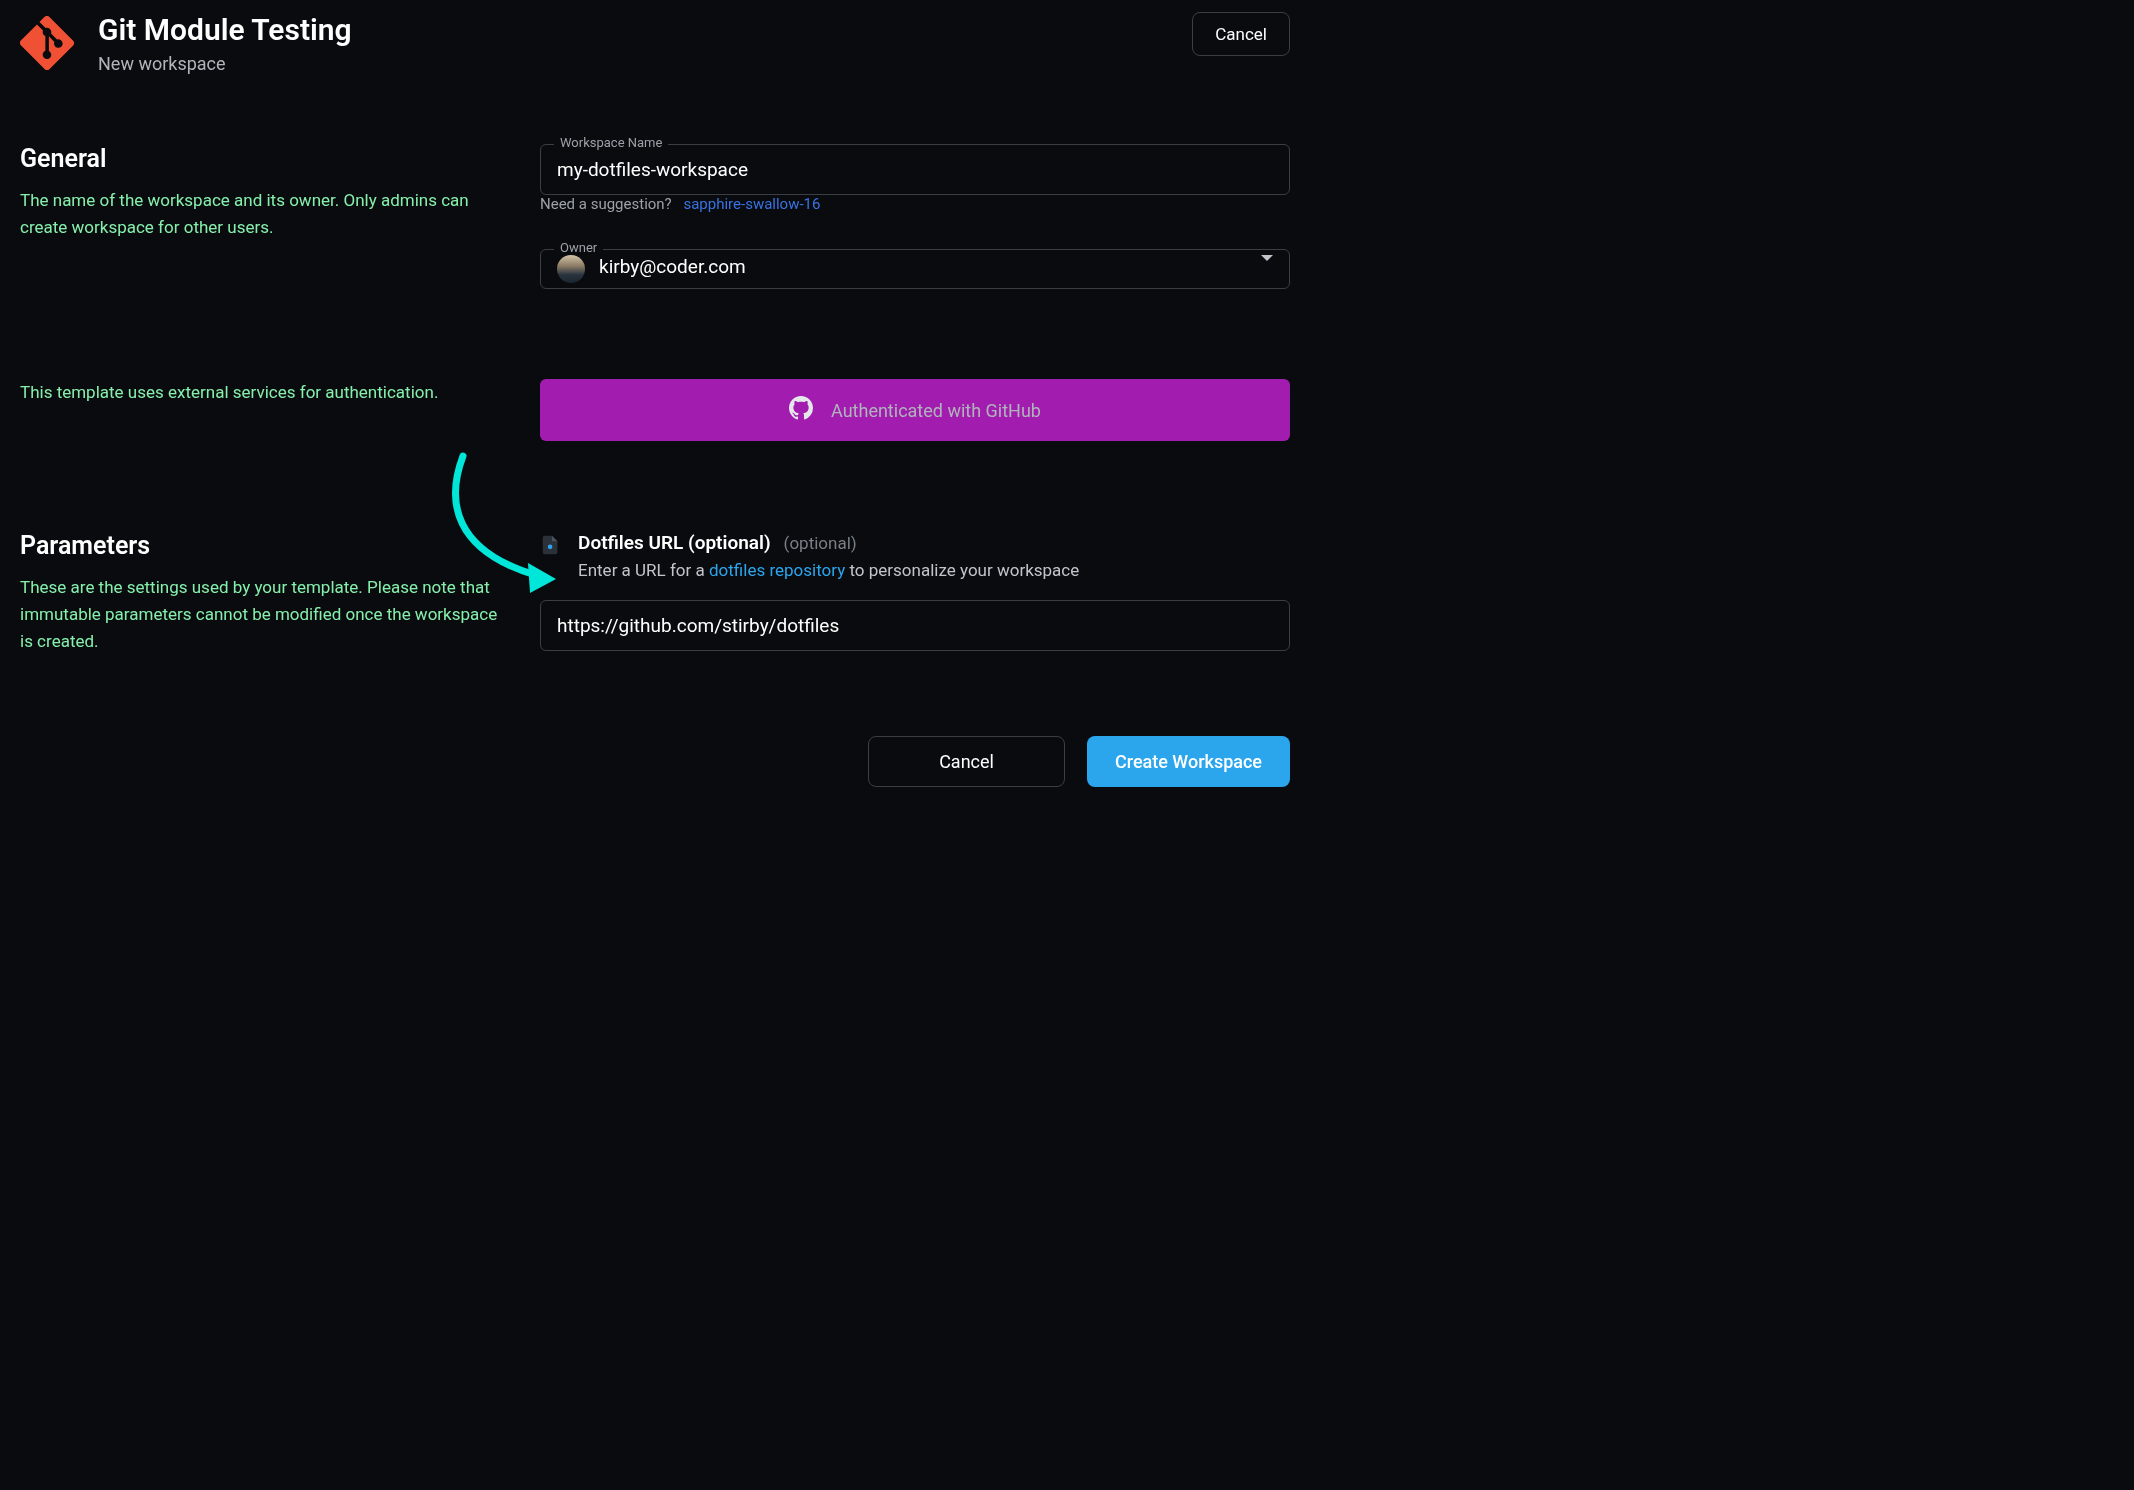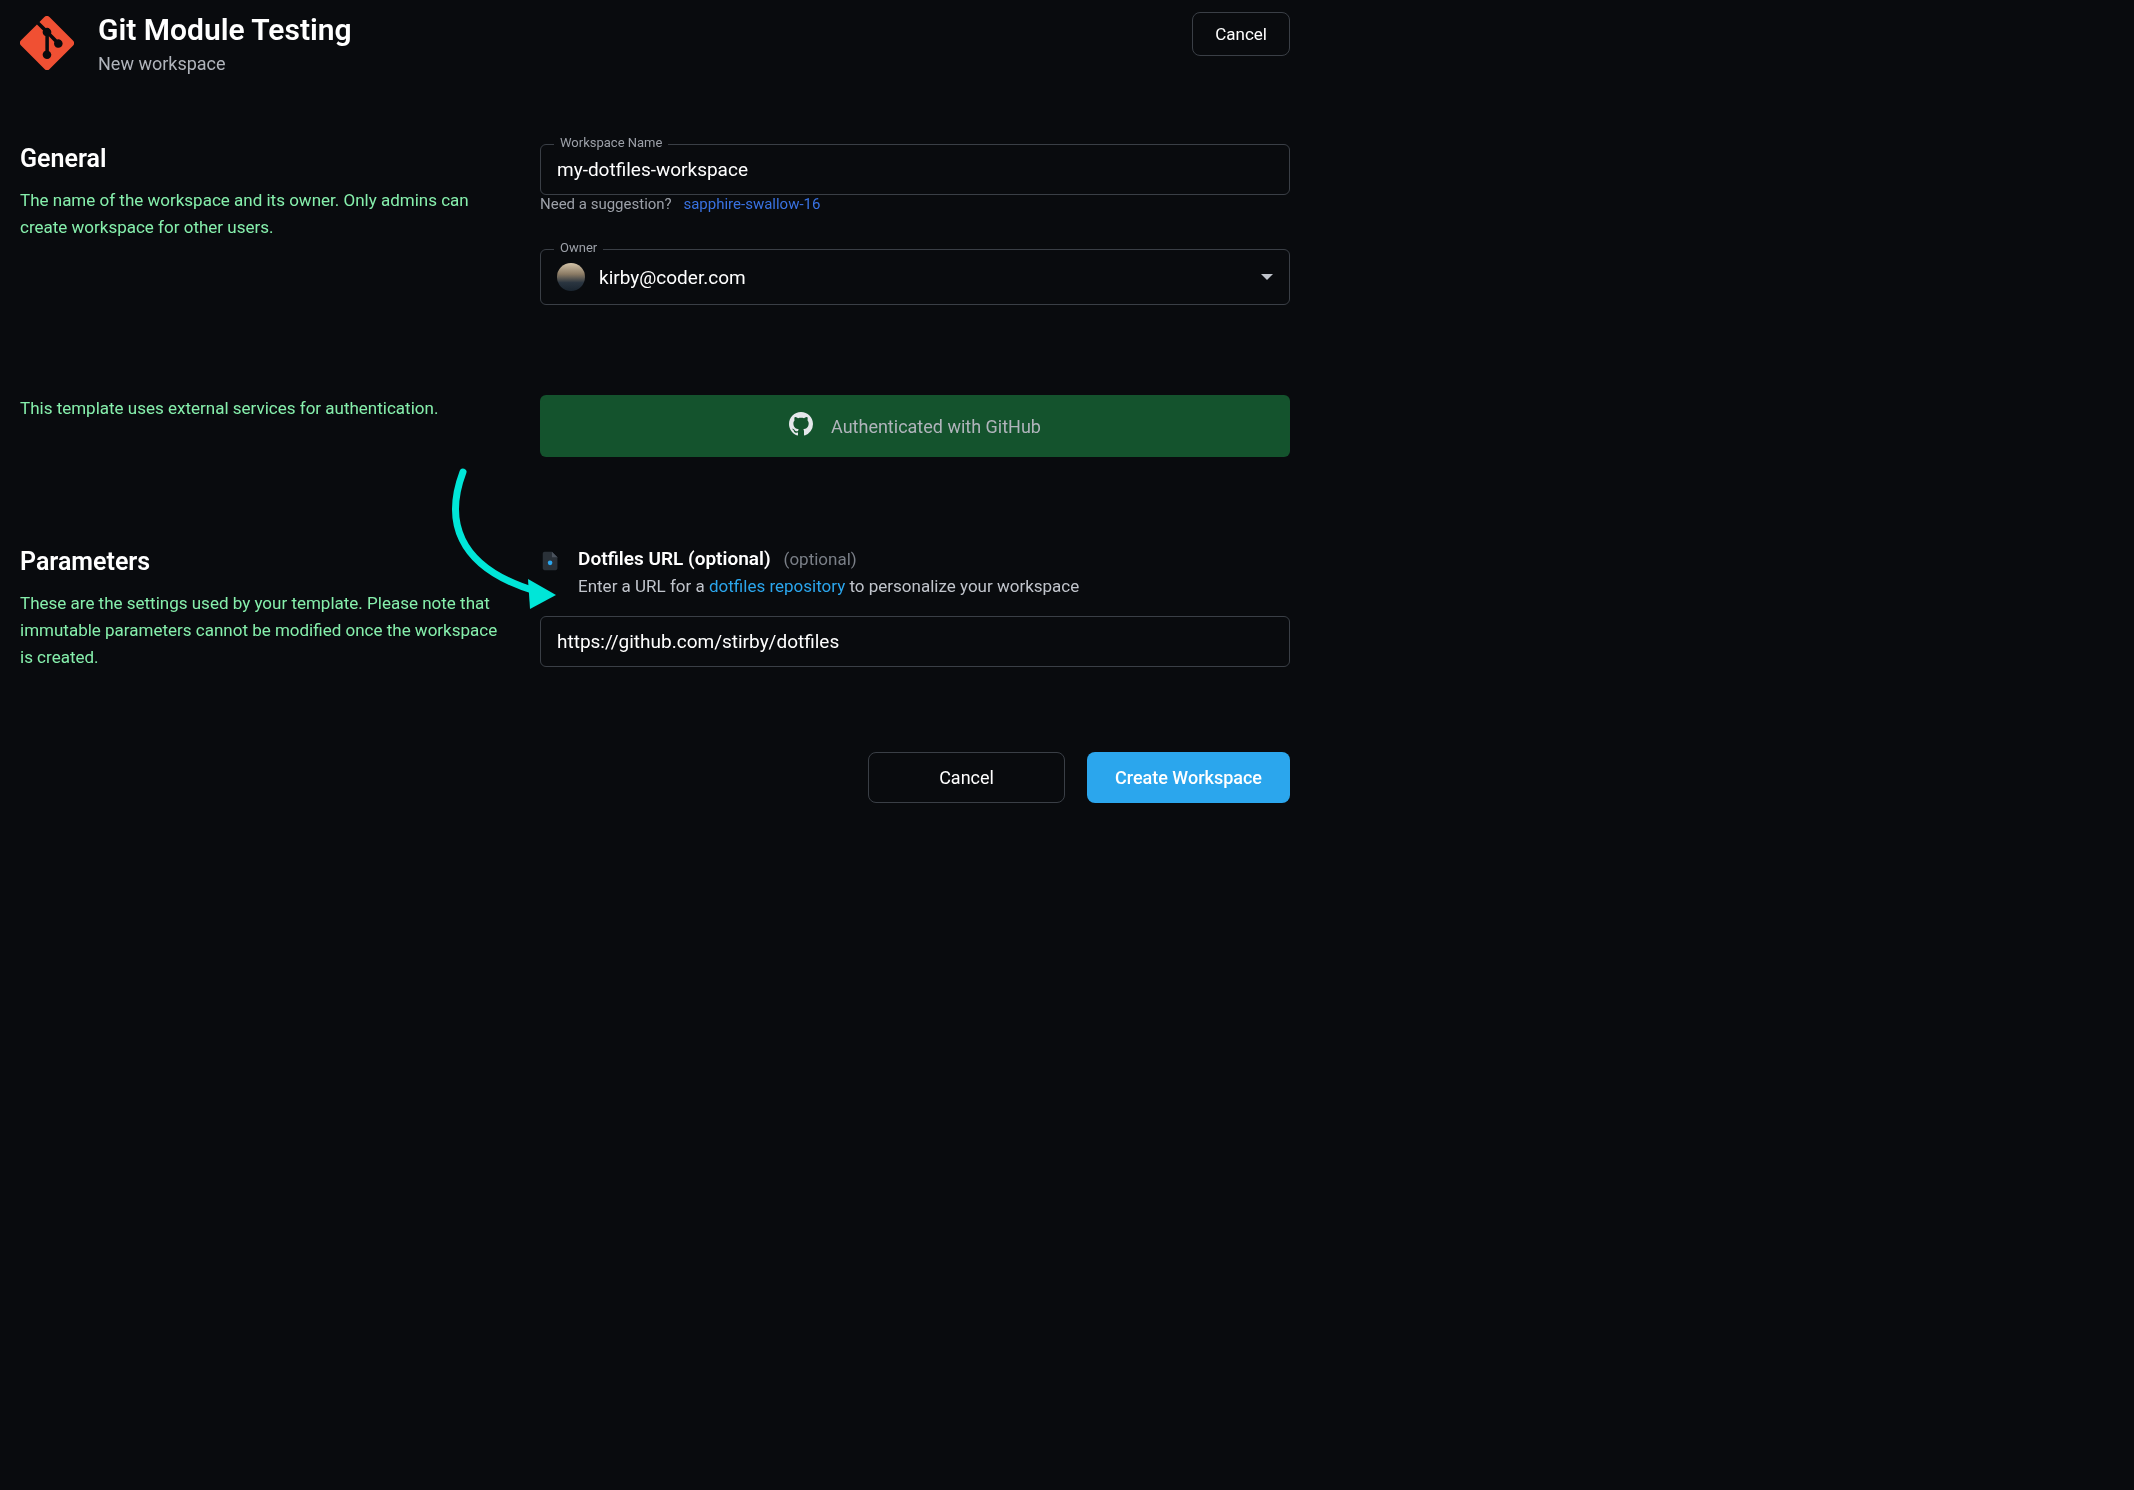--- a/index.html
+++ b/index.html
@@ -131,23 +131,23 @@
     color: #3972e2;
     cursor: pointer;
     margin-left: 8px;
     text-align: right;
   }
   .owner-select {
     width: 100%;
     background: transparent;
     border: 1px solid #3a3f46;
     border-radius: 6px;
-    padding: 13px 16px;
-    display: flex;
-    align-items: center;
+    padding: 5px 16px;
+    display: flex;
+    align-items: flex-start;
     gap: 14px;
     cursor: pointer;
     position: relative;
   }
   .avatar {
     width: 28px;
     height: 28px;
     border-radius: 50%;
     background: linear-gradient(180deg, #d4c4a8 0%, #8a7a64 40%, #2a3540 70%, #1a2530 100%);
     display: inline-block;
@@ -160,21 +160,21 @@
   }
   .chevron-down {
     width: 0;
     height: 0;
     border-left: 6px solid transparent;
     border-right: 6px solid transparent;
     border-top: 6px solid #c0c4cb;
   }
   .auth-bar {
     width: 100%;
-    background: #14532d;
+    background: #a21caf;
     border-radius: 6px;
     padding: 17px 16px;
     display: flex;
     align-items: center;
     justify-content: center;
     gap: 18px;
     color: #b0b4bb;
     font-size: 18px;
   }
   .auth-bar svg {

